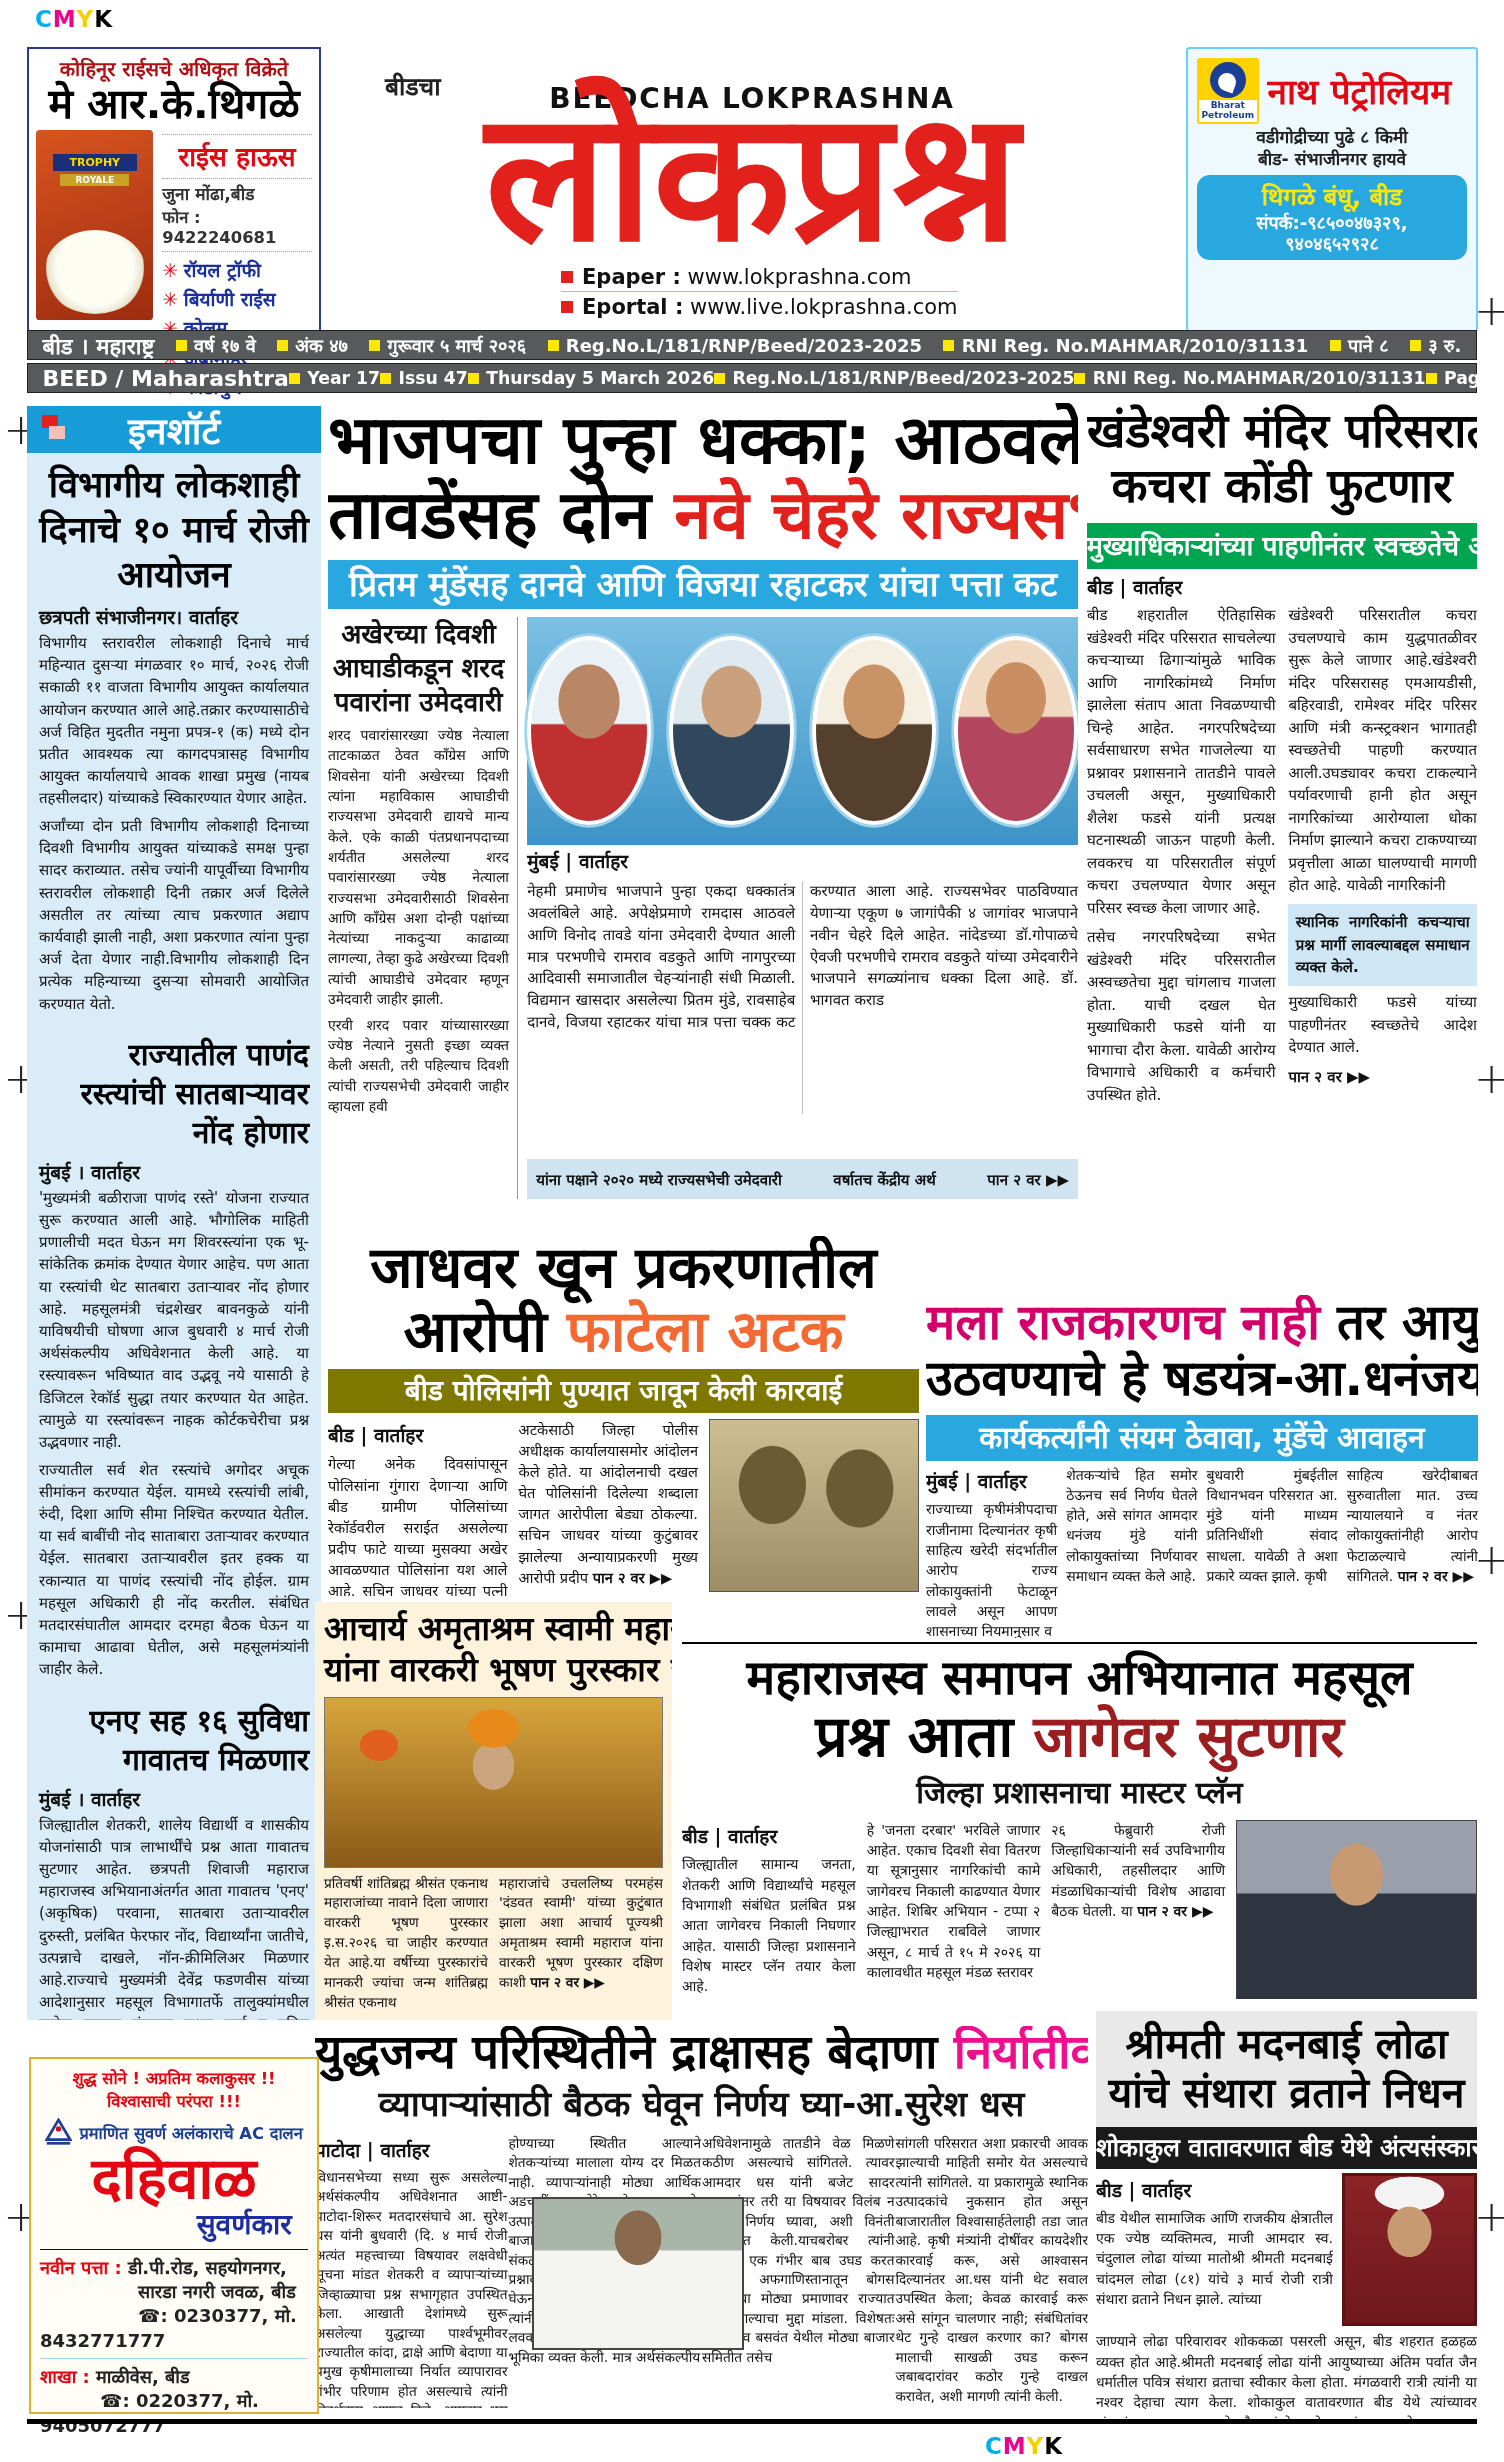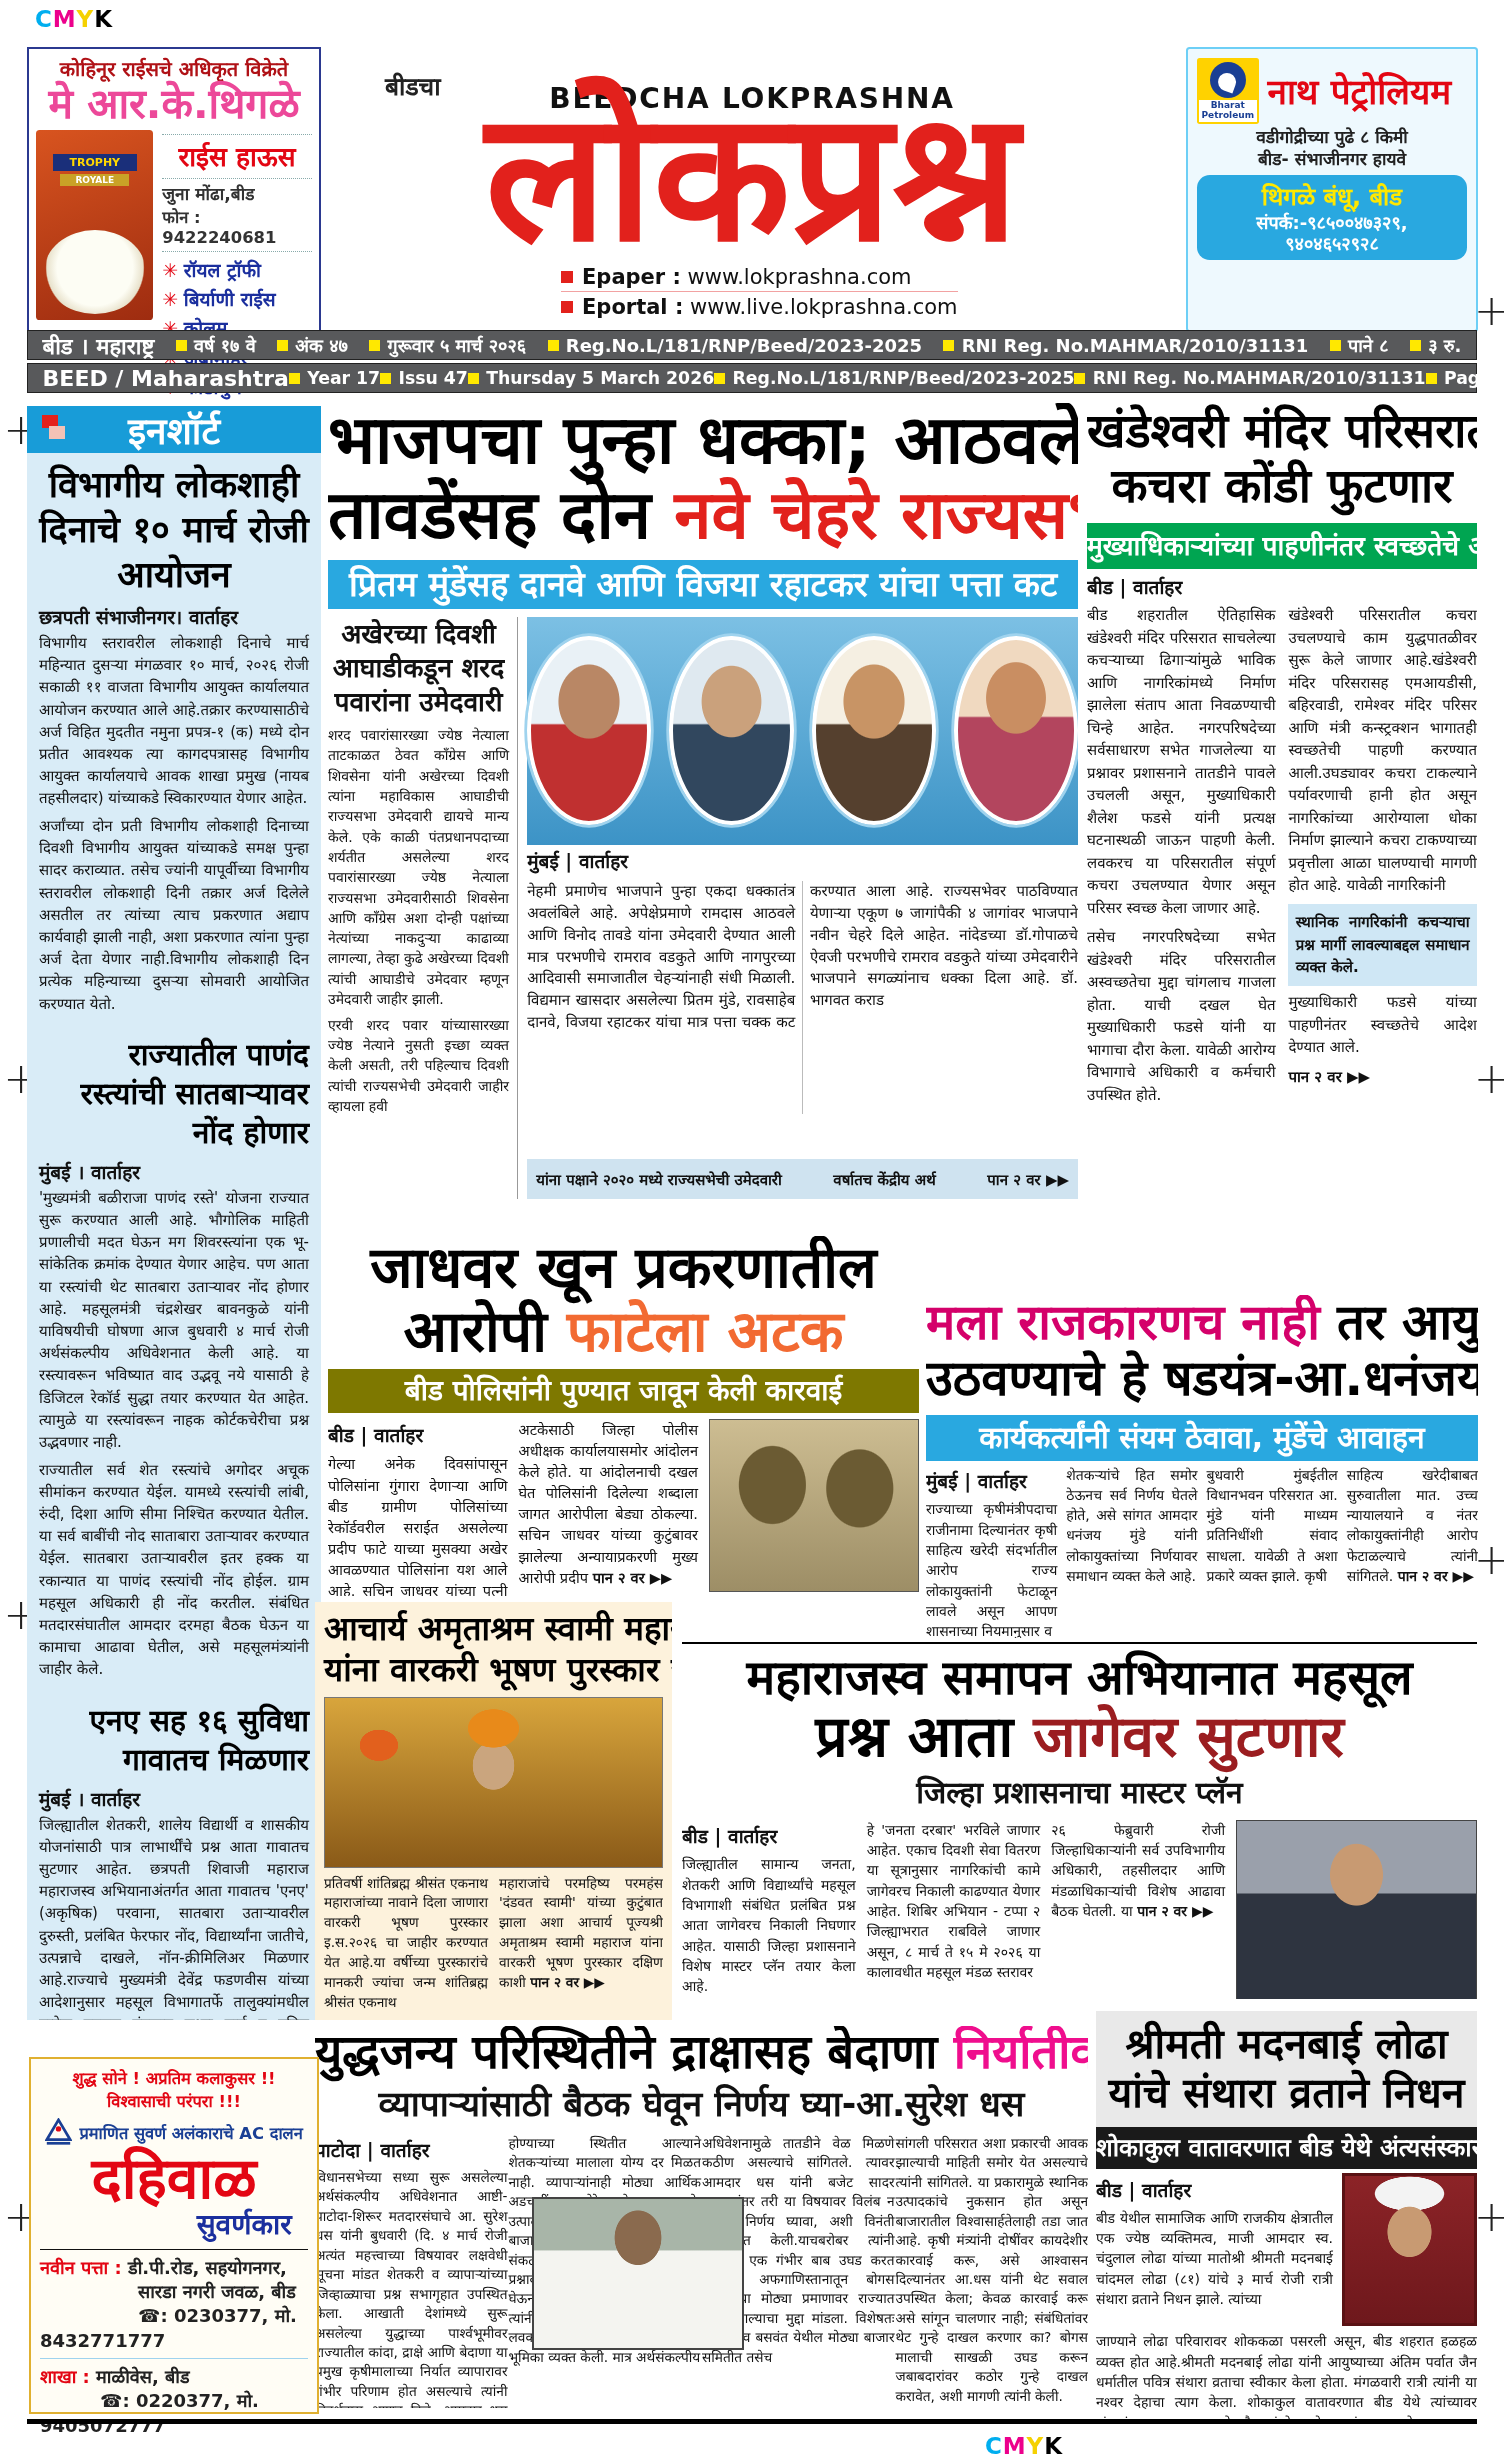--- a/index.html
+++ b/index.html
@@ -10,21 +10,21 @@
   .clip{overflow:hidden;}
 
   
   .cross{position:absolute;font-size:42px;font-weight:200;color:#222;line-height:1;}
   .cmyk{position:absolute;font-weight:bold;font-size:23px;letter-spacing:0.9px;}
   .cmyk .c{color:#00aeef}.cmyk .m{color:#ec008c}.cmyk .y{color:#f5d100}.cmyk .k{color:#000}
 
   
   .ad-rice{left:27px;top:47px;width:294px;height:285px;border:2.7px solid #2b3990;background:#fff;padding:5.5px 7.3px;box-sizing:border-box;}
   .rice-top{color:#b01116;font-size:20px;font-weight:bold;text-align:center;}
-  .rice-dealer{color:#ec4899;font-size:41px;font-weight:bold;text-align:center;line-height:1.05;margin:1.8px 0 3.6px;}
+  .rice-dealer{color:#000000;font-size:41px;font-weight:bold;text-align:center;line-height:1.05;margin:1.8px 0 3.6px;}
   .dotted{border-top:1.8px dotted #8aa;margin:3.6px 0;}
   .rice-row{display:flex;}
   .rice-bag{width:117px;height:190px;background:linear-gradient(160deg,#d8541f,#9e2c10);border-radius:3.6px;position:relative;flex:none;overflow:hidden;}
   .bag-label{background:#1a2f7a;color:#ffd700;font-size:11px;font-weight:bold;text-align:center;margin:24px 16.4px 0;padding:1.8px 0;}
   .bag-label2{background:#c9a227;color:#fff;font-size:9px;font-weight:bold;text-align:center;margin:3.6px 24px 0;padding:0.9px 0;}
   .bag-rice{position:absolute;left:7.3px;right:7.3px;bottom:5.5px;height:84px;border-radius:50%;
      background:radial-gradient(circle at 50% 45%,#fdfdf4 55%,#e8e2cc 70%,transparent 72%);}
   .rice-right{flex:1;padding-left:9px;}
   .rice-shop{color:#e30613;font-size:26.4px;font-weight:bold;text-align:center;}
   .rice-addr{font-size:17.3px;font-weight:bold;color:#333;}
@@ -442,21 +442,21 @@
     </div>
   </div>
 
   <div class="abs story-acharya clip">
     <div class="ac-h">आचार्य अमृताश्रम स्वामी महाराज</div>
     <div class="ac-h">यांना वारकरी भूषण पुरस्कार जाहीर</div>
     <div class="ac-photo"></div>
     <div class="ac-row">
       <div class="ac-col">प्रतिवर्षी शांतिब्रह्म श्रीसंत एकनाथ महाराजांच्या नावाने दिला जाणारा वारकरी भूषण पुरस्कार इ.स.२०२६ चा जाहीर करण्यात येत आहे.या वर्षीच्या पुरस्कारांचे मानकरी ज्यांचा जन्म शांतिब्रह्म श्रीसंत एकनाथ</div>
       <div class="ac-col">
-        <span>महाराजांचे परमहिष्य परमहंस 'दंडवत स्वामी' यांच्या कुटुंबात झाला अशा आचार्य पूज्यश्री अमृताश्रम स्वामी महाराज यांना वारकरी भूषण पुरस्कार दक्षिण काशी</span>
+        <span>महाराजांचे उचललिष्य परमहंस 'दंडवत स्वामी' यांच्या कुटुंबात झाला अशा आचार्य पूज्यश्री अमृताश्रम स्वामी महाराज यांना वारकरी भूषण पुरस्कार दक्षिण काशी</span>
         <span class="p2">पान २ वर ▶▶</span>
       </div>
     </div>
   </div>
 
   <div class="abs story-mahsul clip">
     <div class="ms-h1">महाराजस्व समापन अभियानात महसूल</div>
     <div class="ms-h2"><span>प्रश्न आता </span><span class="dr">जागेवर सुटणार</span></div>
     <div class="ms-sub">जिल्हा प्रशासनाचा मास्टर प्लॅन</div>
     <div class="ms-row">

